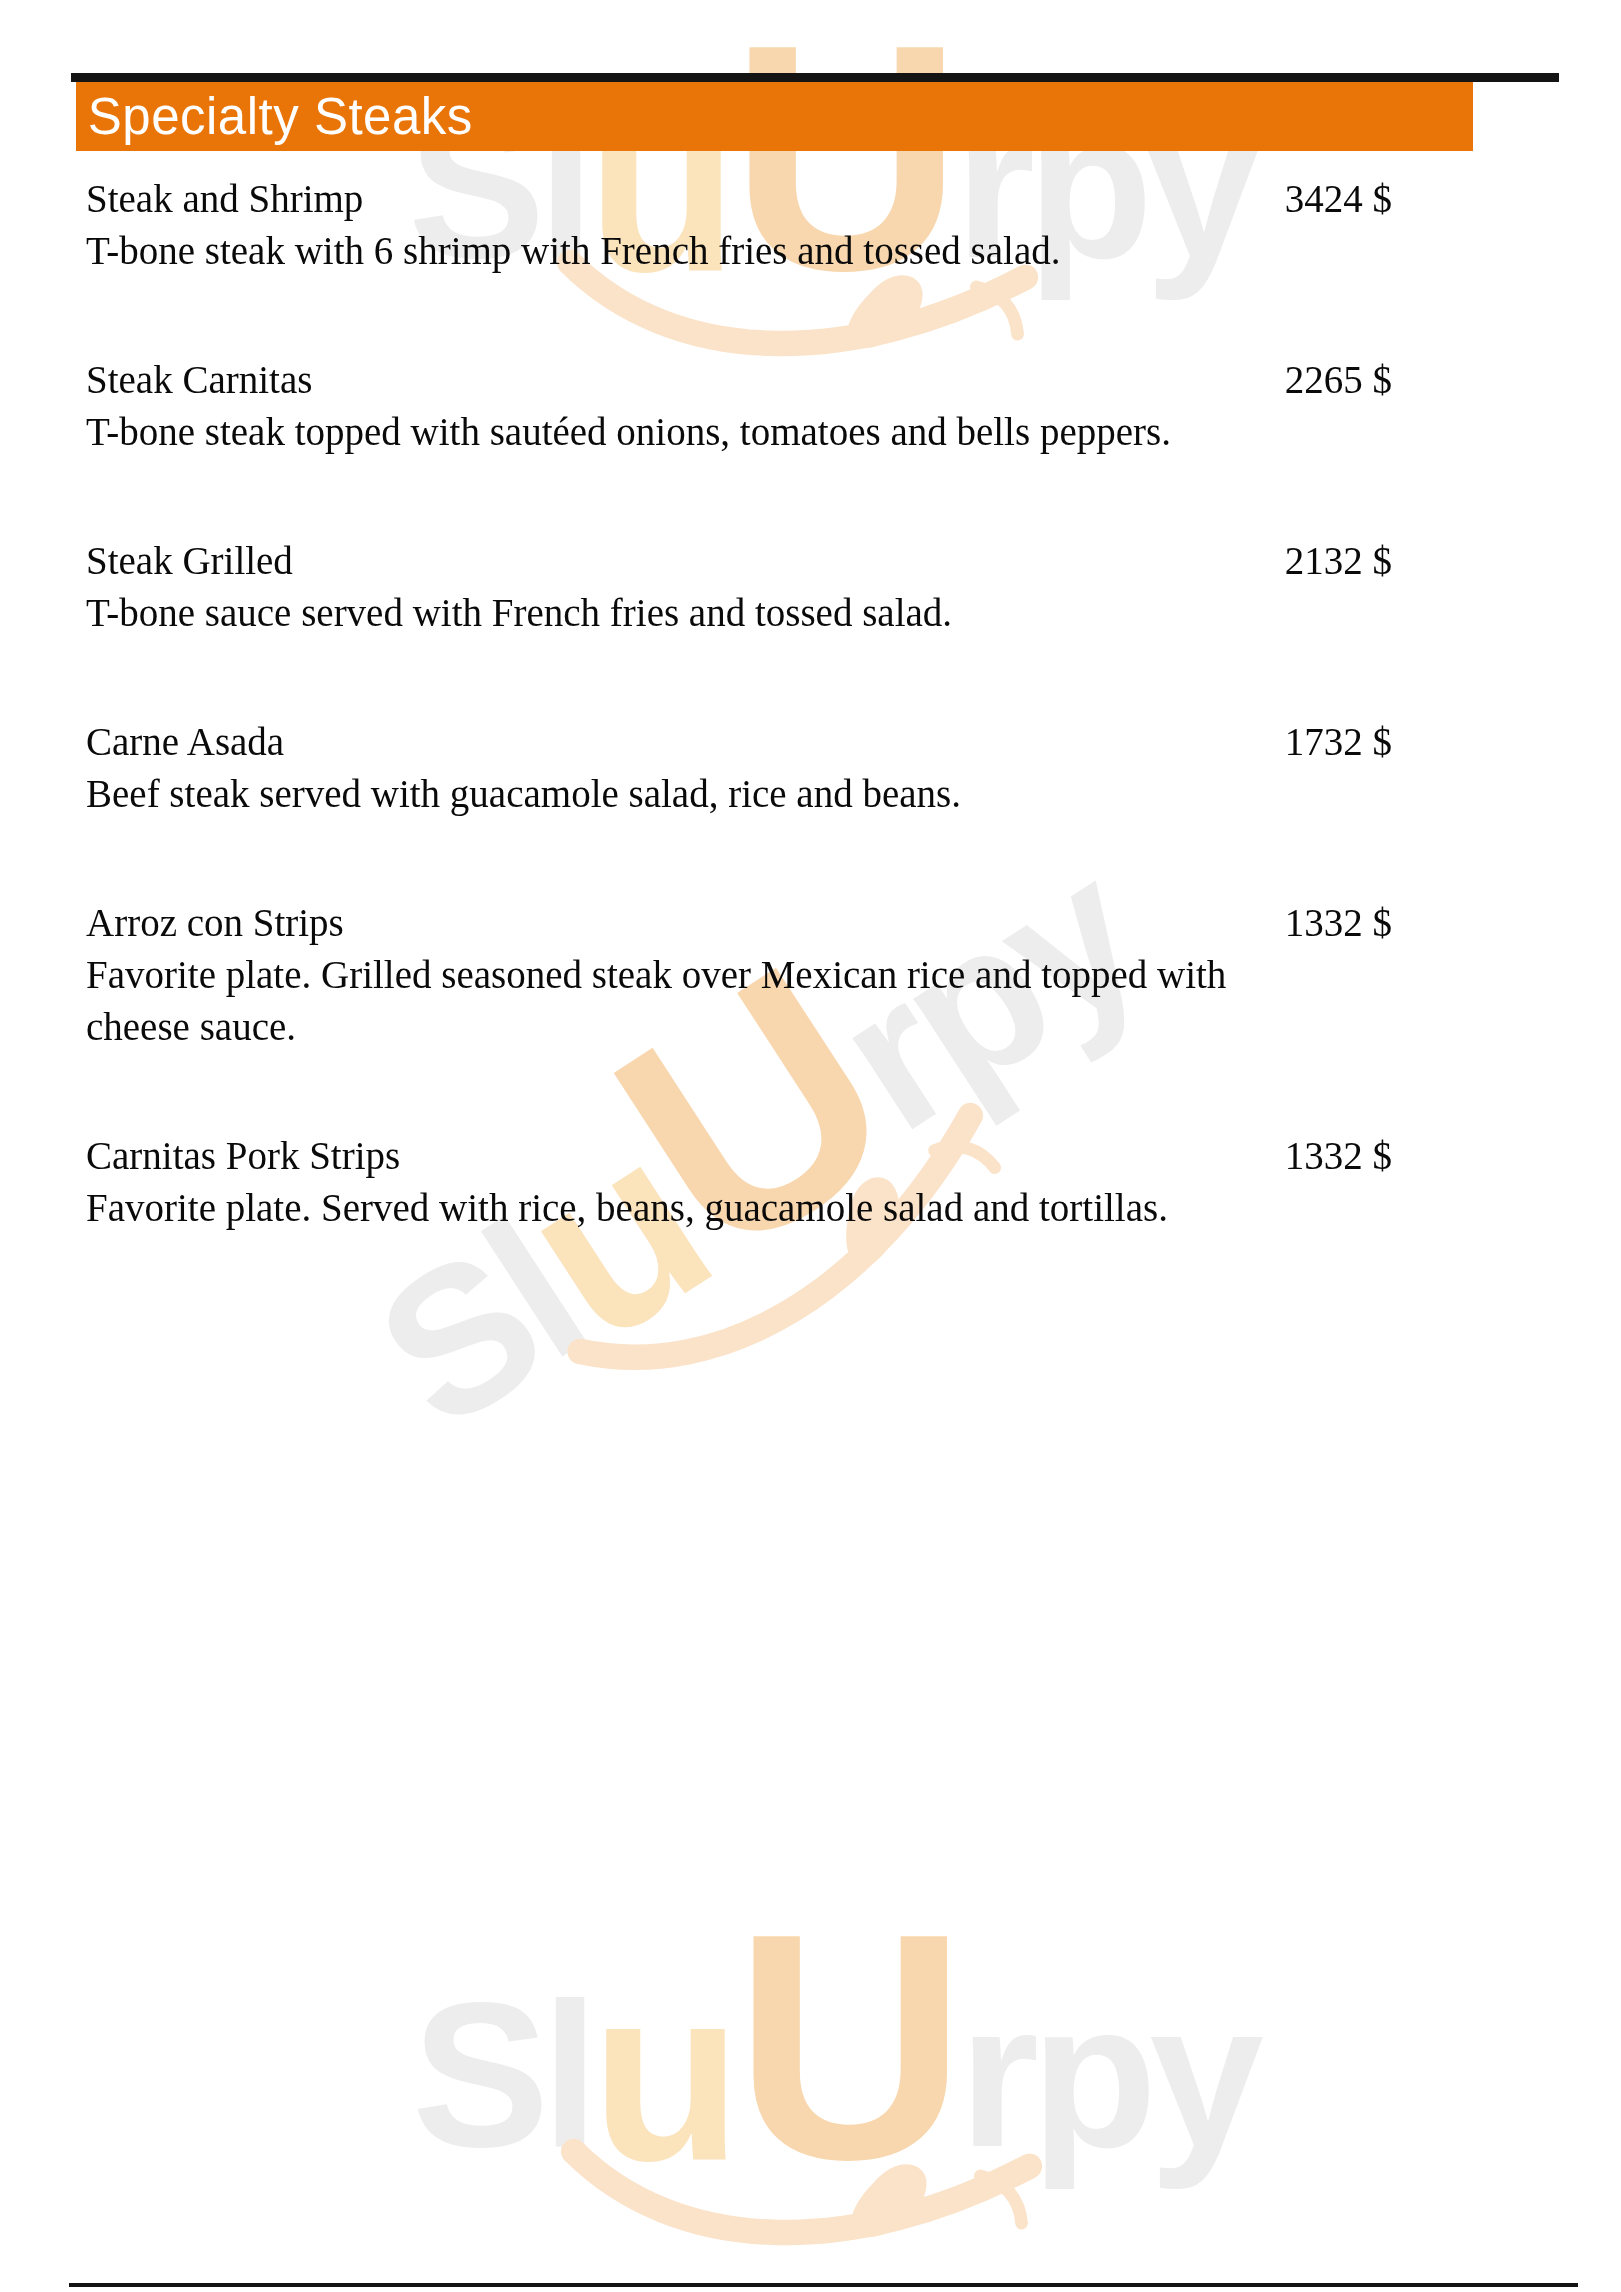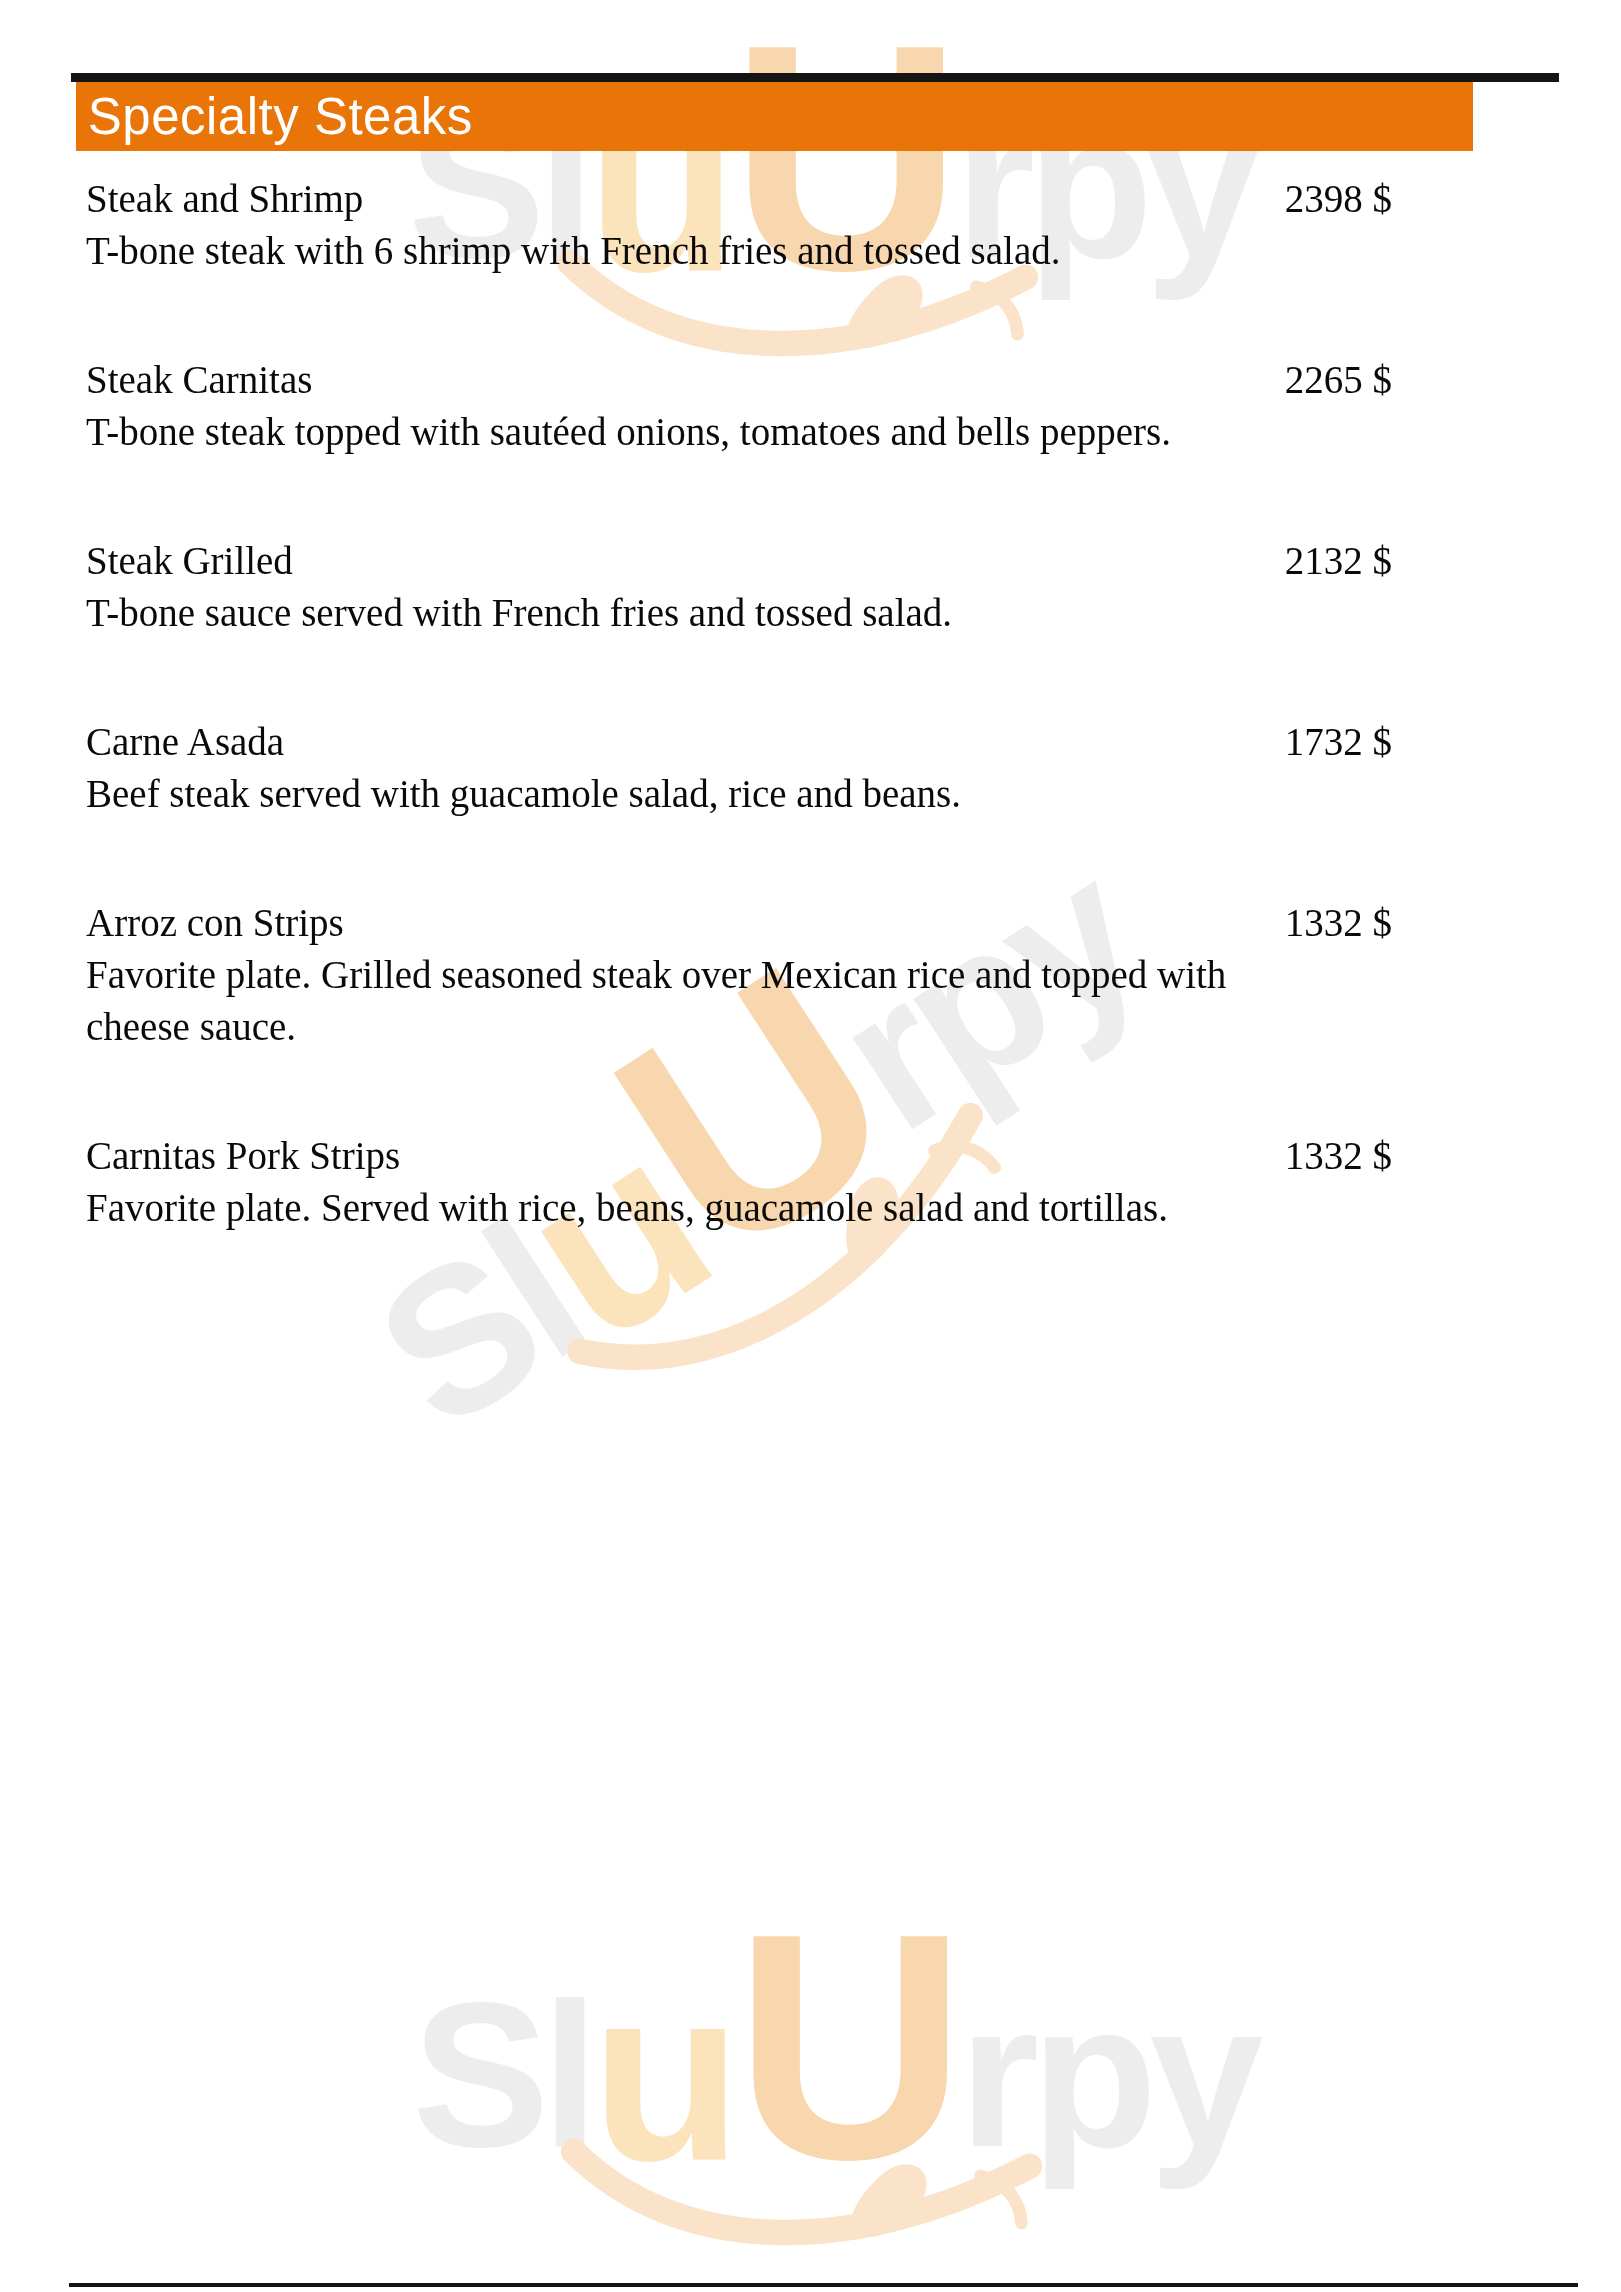--- a/index.html
+++ b/index.html
@@ -71,21 +71,21 @@
 <div class="rule-top" style="background-color: rgb(20, 20, 20);"></div>
 <div class="header-bar" style="background-color: rgb(233, 117, 8);">
   <span class="header-title" style="color: rgb(255, 255, 255);">Specialty Steaks</span>
 </div>
 
 <div class="items" style="color: rgb(10, 10, 10);">
 
   <div class="item">
     <div class="item-row">
       <span>Steak and Shrimp</span>
-      <span>2398 $</span>
+      <span>3424 $</span>
     </div>
     <div class="item-desc">T-bone steak with 6 shrimp with French fries and tossed salad.</div>
   </div>
 
   <div class="item">
     <div class="item-row">
       <span>Steak Carnitas</span>
       <span>2265 $</span>
     </div>
     <div class="item-desc">T-bone steak topped with sautéed onions, tomatoes and bells peppers.</div>

